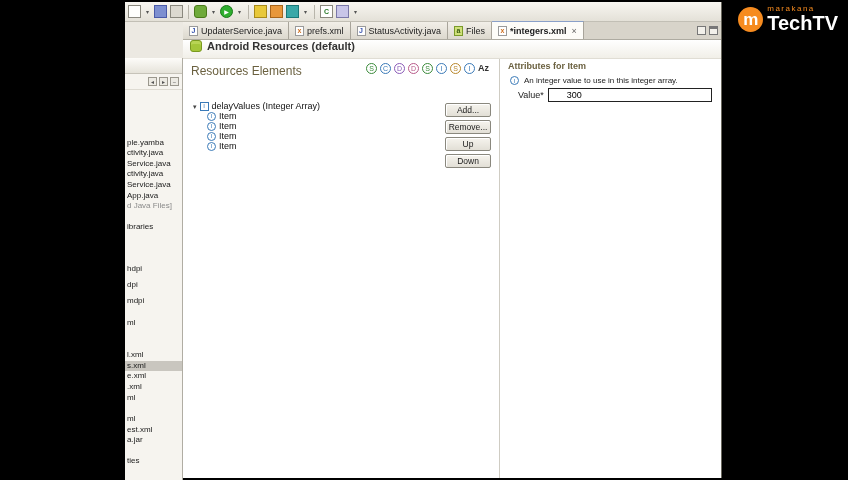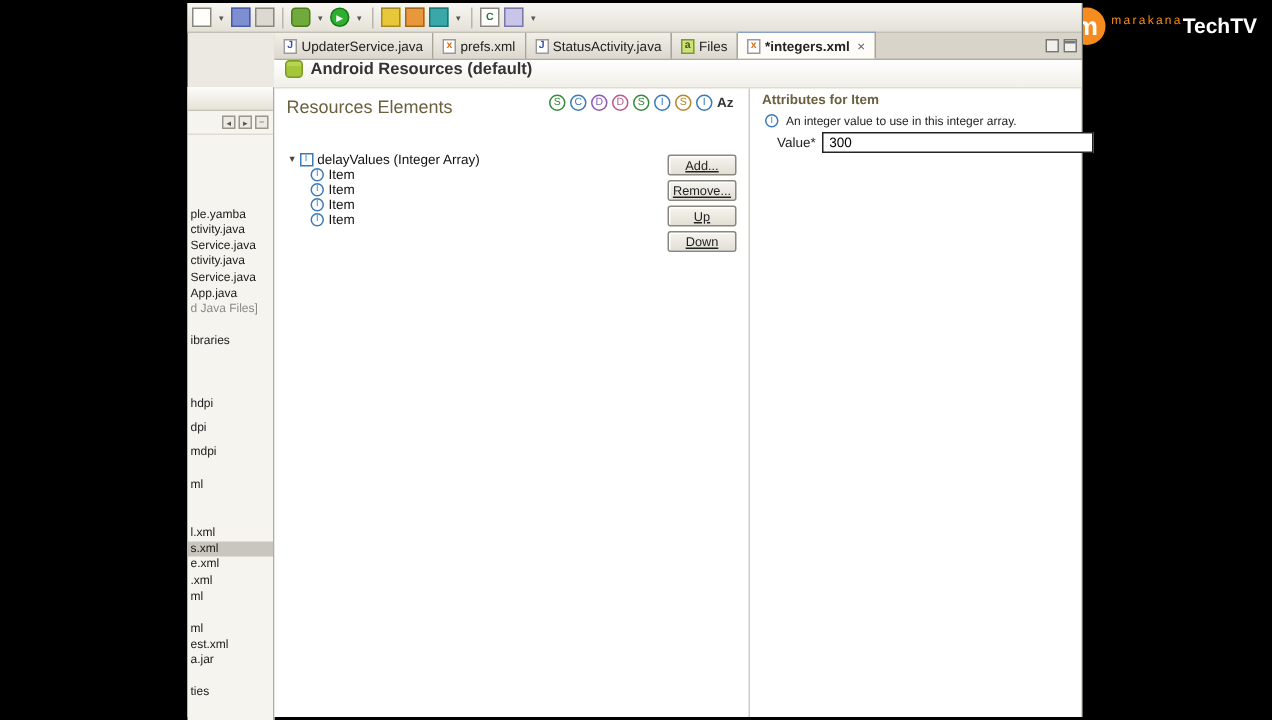--- a/index.html
+++ b/index.html
@@ -4,23 +4,23 @@
 <style>
   * { margin:0; padding:0; box-sizing:border-box; }
   html,body { background:#000; }
   body { font-family:"Liberation Sans", sans-serif; }
   #frame { position:relative; width:848px; height:480px; background:#000; overflow:hidden; }
 
   
   #logo { position:absolute; right:10px; top:5px; display:flex; align-items:center; gap:4px; }
   .logo-m { width:25px; height:25px; border-radius:50%; background:#f68b1f; color:#fff; font-weight:bold;
             font-size:17px; display:flex; align-items:center; justify-content:center; }
-  .logo-text { display:flex; flex-direction:row; line-height:1.05; }
+  .logo-text { display:flex; flex-direction:column; line-height:1.05; }
   .logo-brand { color:#f68b1f; font-size:8px; letter-spacing:1.5px; }
-  .logo-name { color:#fff; font-size:14px; font-weight:bold; }
+  .logo-name { color:#fff; font-size:20px; font-weight:bold; }
 
   
   #ide { position:absolute; left:125px; top:2px; width:597px; height:476px; background:#ece9e2;
          border-right:1px solid #6a685e; }
 
   .toolbar { height:20px; display:flex; align-items:center; gap:3px; padding:0 3px;
              background:linear-gradient(#f8f6f1,#e4e1d8); border-bottom:1px solid #c2bfb5; }
   .tbi { width:13px; height:13px; display:inline-flex; align-items:center; justify-content:center;
          font-size:7px; color:#333; }
   .tb-arrow { width:7px; height:13px; display:inline-flex; align-items:center; justify-content:center;
@@ -75,28 +75,28 @@
 
   .trow { position:absolute; display:flex; align-items:center; gap:3px; height:10px; font-size:9px;
           color:#111; white-space:nowrap; }
   .expander { font-size:7px; color:#444; line-height:1; }
   .sqicon { width:9px; height:9px; border:1px solid #3a7ab8; background:#fff; color:#3a7ab8; font-size:6px;
             display:inline-flex; align-items:center; justify-content:center; line-height:1; }
 
   .btncol { position:absolute; left:262px; top:44px; display:flex; flex-direction:column; gap:3px; width:46px; }
   .btn { height:14px; font-size:8.5px; color:#222; background:linear-gradient(#f6f4ee,#e2dfd6);
          border:1px solid #8a887e; border-radius:2px; box-shadow:inset 1px 1px 0 #fff;
-         font-family:"Liberation Sans", sans-serif;text-decoration:underline; }
+         font-family:"Liberation Sans", sans-serif; }
 
   .attr-title { position:absolute; left:8px; top:2px; font-weight:bold; color:#6b6140; font-size:9px; }
   .attr-desc { position:absolute; left:10px; top:17px; display:flex; gap:5px; align-items:center;
                font-size:8px; color:#222; white-space:nowrap; }
   .attr-row { position:absolute; left:18px; top:29px; display:flex; gap:4px; align-items:center; }
   .attr-label { font-size:9px; color:#222; }
-  .value-input { width:181px; height:14px; border:1px solid #222; font-size:9px; padding:0 4px;
+  .value-input { width:164px; height:14px; border:1px solid #222; font-size:9px; padding:0 18px;
                  font-family:"Liberation Sans", sans-serif; color:#000; background:#fff; }
 </style>
 </head>
 <body>
 
 <div id="frame">
 
   <div id="logo">
     <div class="logo-m">
         <span>m</span>

